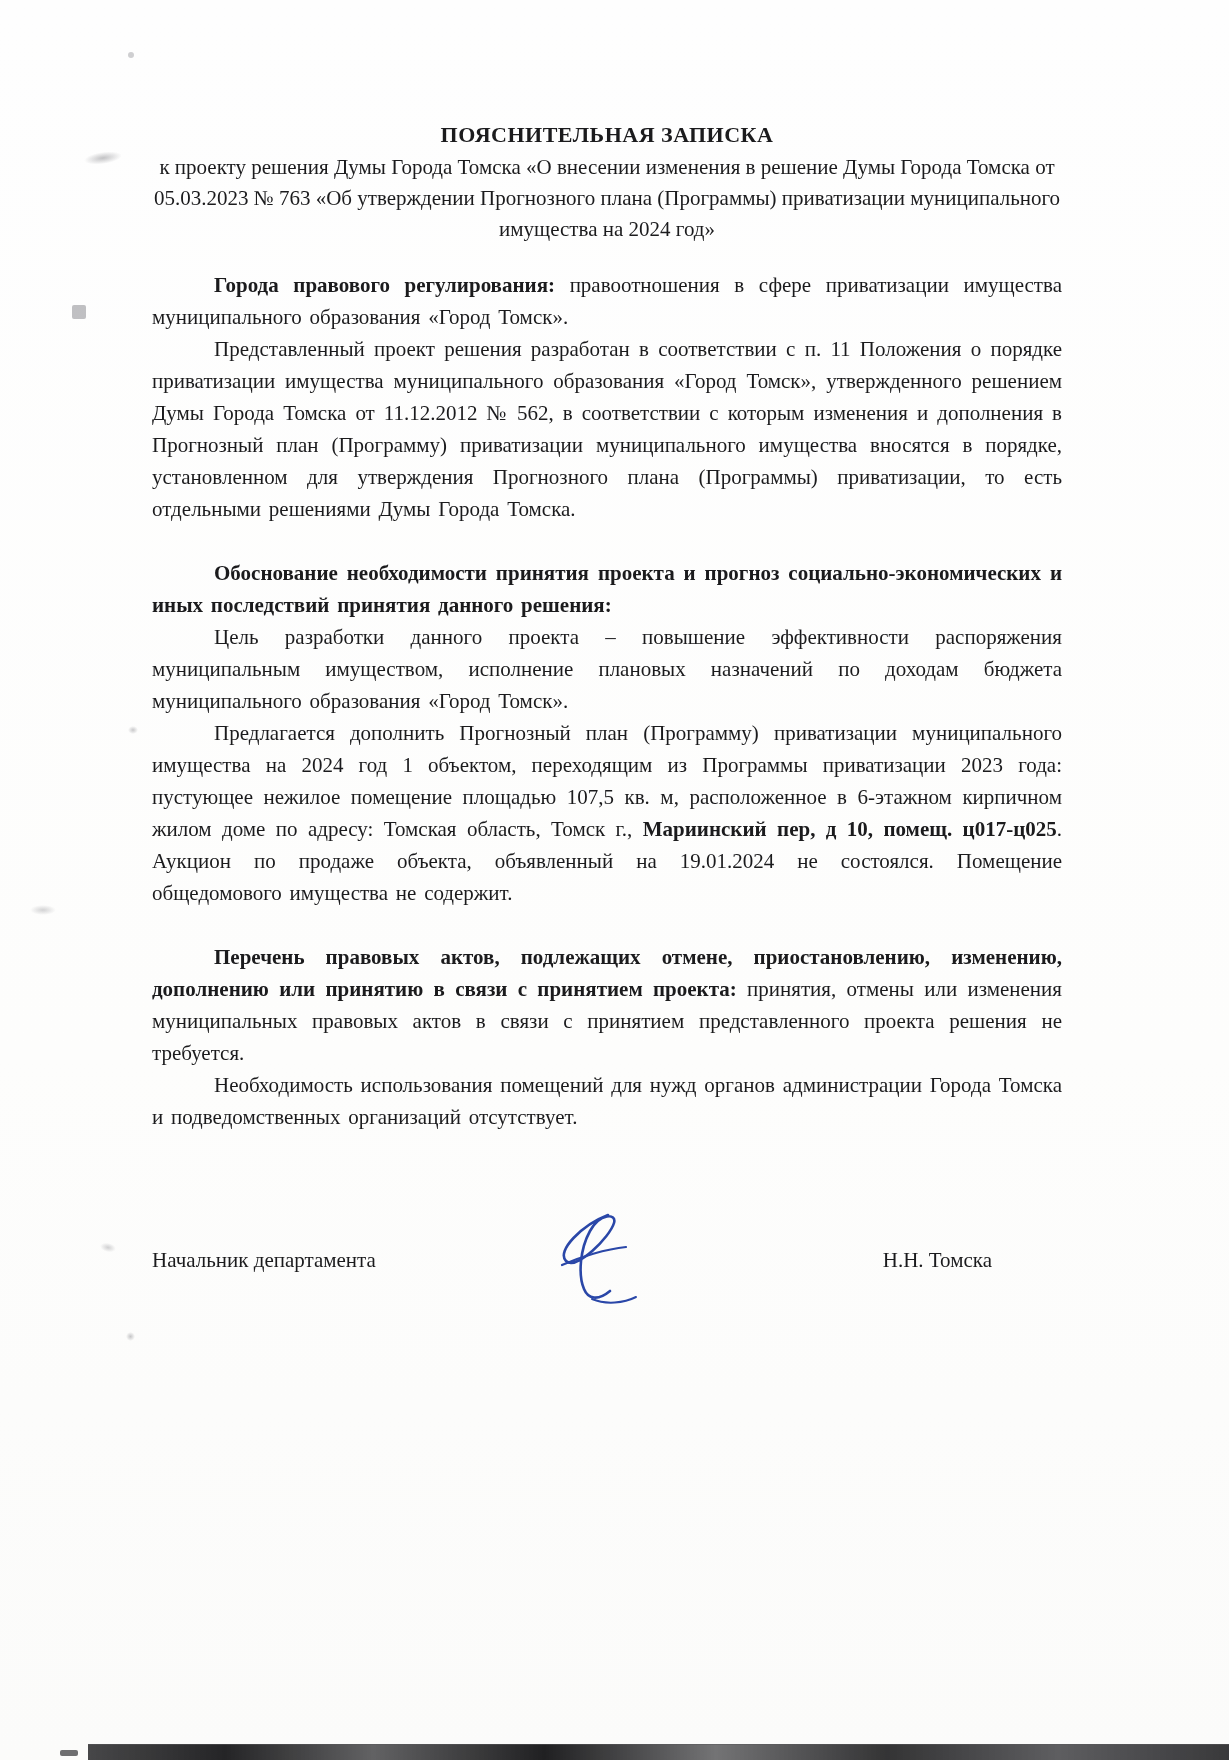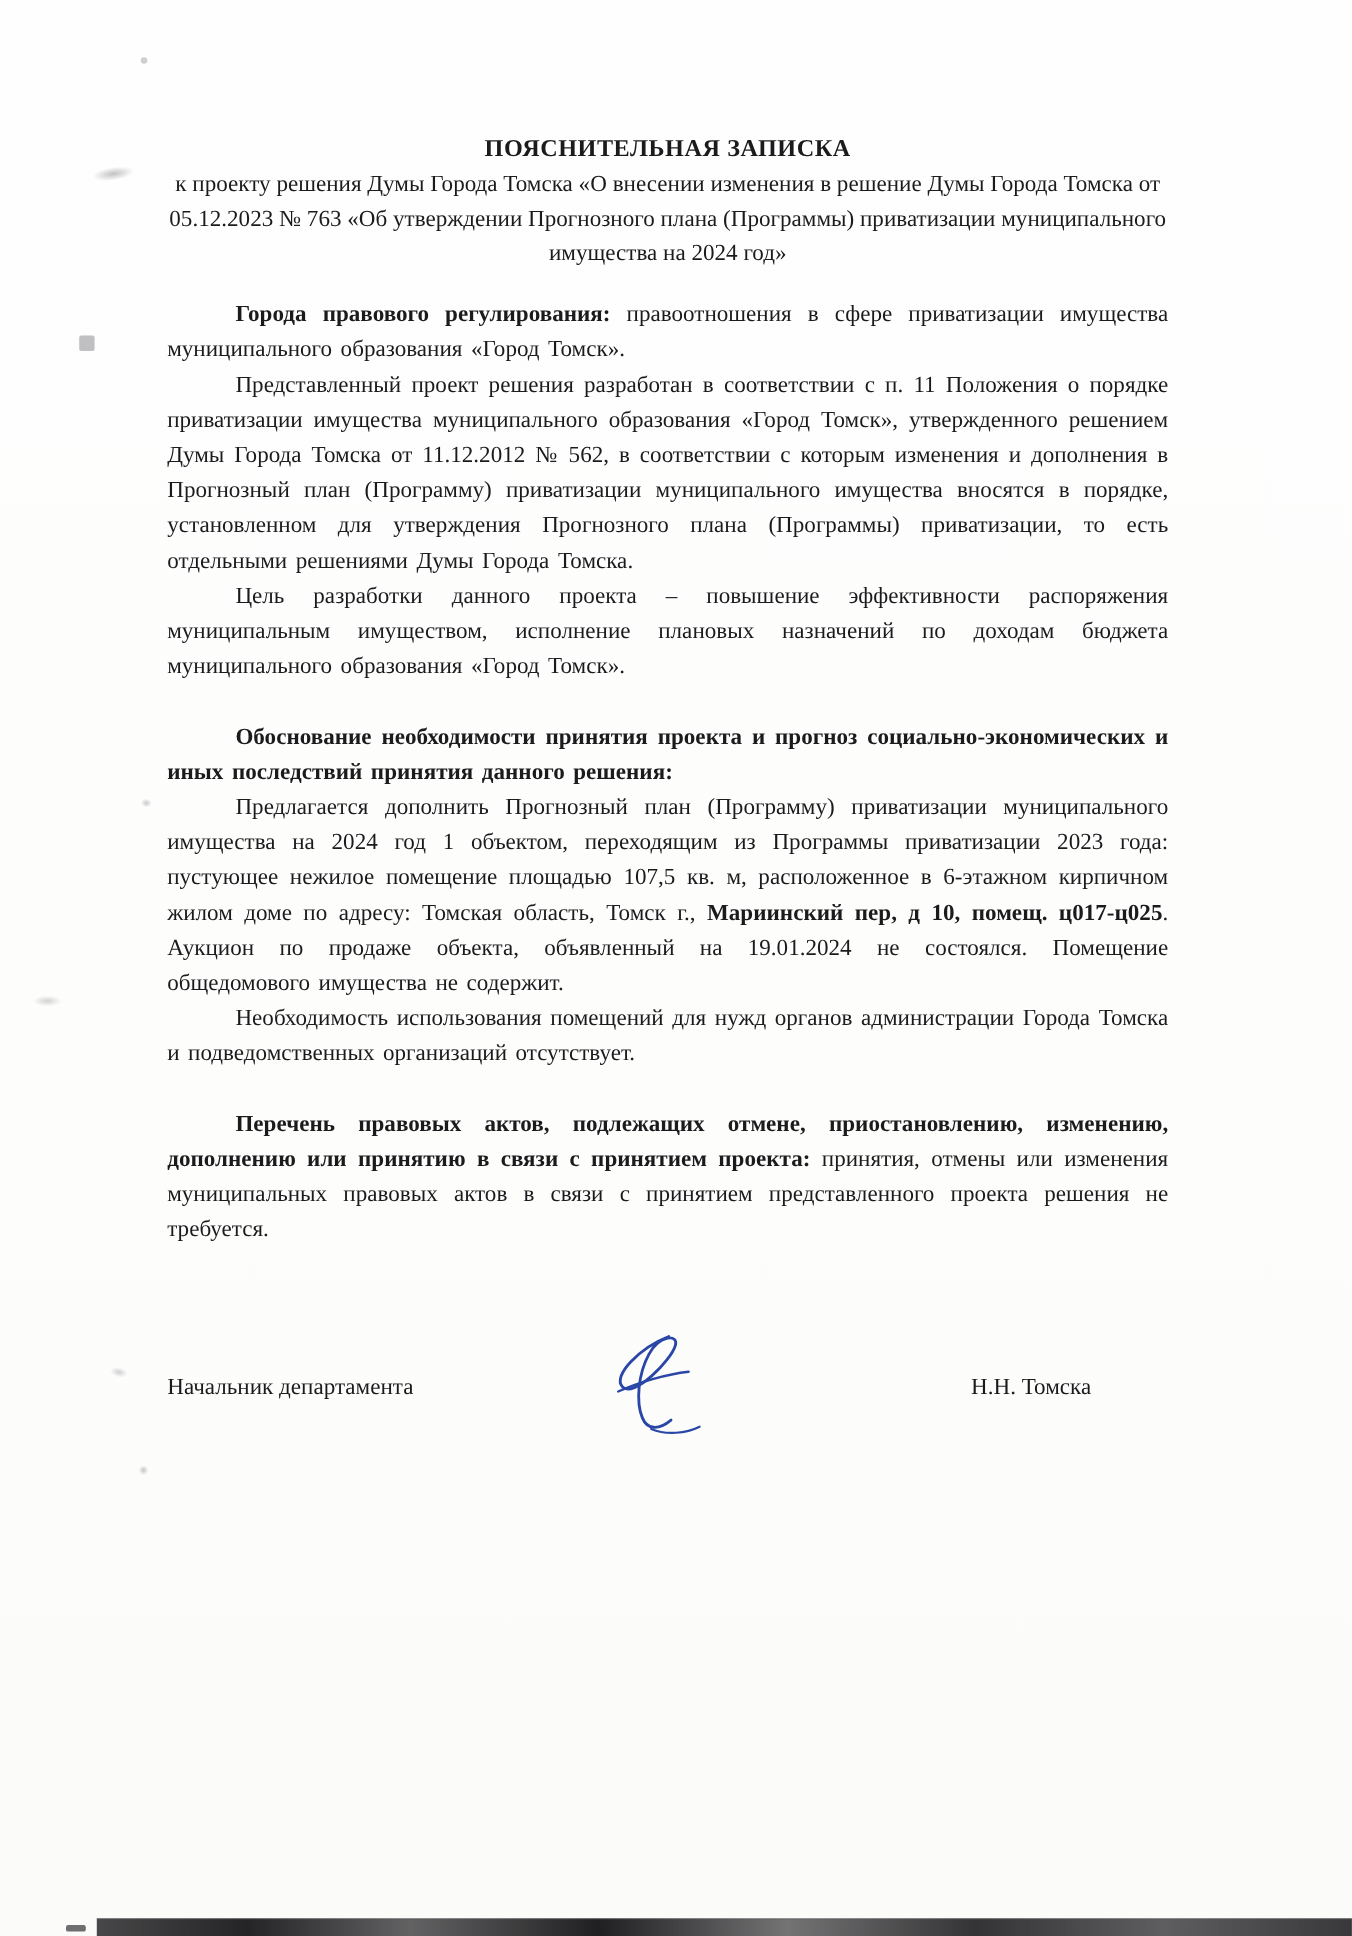--- a/index.html
+++ b/index.html
@@ -126,35 +126,35 @@
 </style>
 </head>
 <body>
 
 <div class="page">
 
   <div class="content">
 
     <p class="doc-title">ПОЯСНИТЕЛЬНАЯ ЗАПИСКА</p>
 
-    <p class="doc-subtitle">к проекту решения Думы Города Томска «О внесении изменения в решение Думы Города Томска от 05.12.2023 № 763 «Об утверждении Прогнозного плана (Программы) приватизации муниципального имущества на 2024 год»</p>
+    <p class="doc-subtitle">к проекту решения Думы Города Томска «О внесении изменения в решение Думы Города Томска от 05.03.2023 № 763 «Об утверждении Прогнозного плана (Программы) приватизации муниципального имущества на 2024 год»</p>
 
     <p class="para first"><span class="bold">Города правового регулирования:</span><span> правоотношения в сфере приватизации имущества муниципального образования «Город Томск».</span></p>
 
     <p class="para">Представленный проект решения разработан в соответствии с п. 11 Положения о порядке приватизации имущества муниципального образования «Город Томск», утвержденного решением Думы Города Томска от 11.12.2012 № 562, в соответствии с которым изменения и дополнения в Прогнозный план (Программу) приватизации муниципального имущества вносятся в порядке, установленном для утверждения Прогнозного плана (Программы) приватизации, то есть отдельными решениями Думы Города Томска.</p>
 
+    <p class="para section-gap bold">Обоснование необходимости принятия проекта и прогноз социально-экономических и иных последствий принятия данного решения:</p>
+
     <p class="para">Цель разработки данного проекта – повышение эффективности распоряжения муниципальным имуществом, исполнение плановых назначений по доходам бюджета муниципального образования «Город Томск».</p>
-
-    <p class="para section-gap bold">Обоснование необходимости принятия проекта и прогноз социально-экономических и иных последствий принятия данного решения:</p>
 
     <p class="para"><span>Предлагается дополнить Прогнозный план (Программу) приватизации муниципального имущества на 2024 год 1 объектом, переходящим из Программы приватизации 2023 года: пустующее нежилое помещение площадью 107,5 кв. м, расположенное в 6-этажном кирпичном жилом доме по адресу: Томская область, Томск г., </span><span class="bold">Мариинский пер, д 10, помещ. ц017-ц025</span><span>. Аукцион по продаже объекта, объявленный на 19.01.2024 не состоялся. Помещение общедомового имущества не содержит.</span></p>
 
+    <p class="para section-gap"><span class="bold">Перечень правовых актов, подлежащих отмене, приостановлению, изменению, дополнению или принятию в связи с принятием проекта:</span><span> принятия, отмены или изменения муниципальных правовых актов в связи с принятием представленного проекта решения не требуется.</span></p>
+
     <p class="para">Необходимость использования помещений для нужд органов администрации Города Томска и подведомственных организаций отсутствует.</p>
-
-    <p class="para section-gap"><span class="bold">Перечень правовых актов, подлежащих отмене, приостановлению, изменению, дополнению или принятию в связи с принятием проекта:</span><span> принятия, отмены или изменения муниципальных правовых актов в связи с принятием представленного проекта решения не требуется.</span></p>
 
     <div class="signature-row">
       <span class="position">Начальник департамента</span>
 
       <svg class="signature-ink" width="150" height="110" viewBox="0 0 150 110" aria-hidden="true">
         <path d="M86 12 C 60 22, 34 48, 44 58 C 54 68, 88 34, 92 20 C 95 10, 78 10, 68 28 C 58 46, 56 72, 62 86 C 66 96, 76 98, 88 88" fill="none" stroke="#2a47a8" stroke-width="2.6" stroke-linecap="round"></path>
         <path d="M40 62 C 58 54, 84 46, 104 44" fill="none" stroke="#2a47a8" stroke-width="2.2" stroke-linecap="round"></path>
         <path d="M70 96 C 84 102, 102 100, 114 94" fill="none" stroke="#2a47a8" stroke-width="2" stroke-linecap="round"></path>
       </svg>
 

